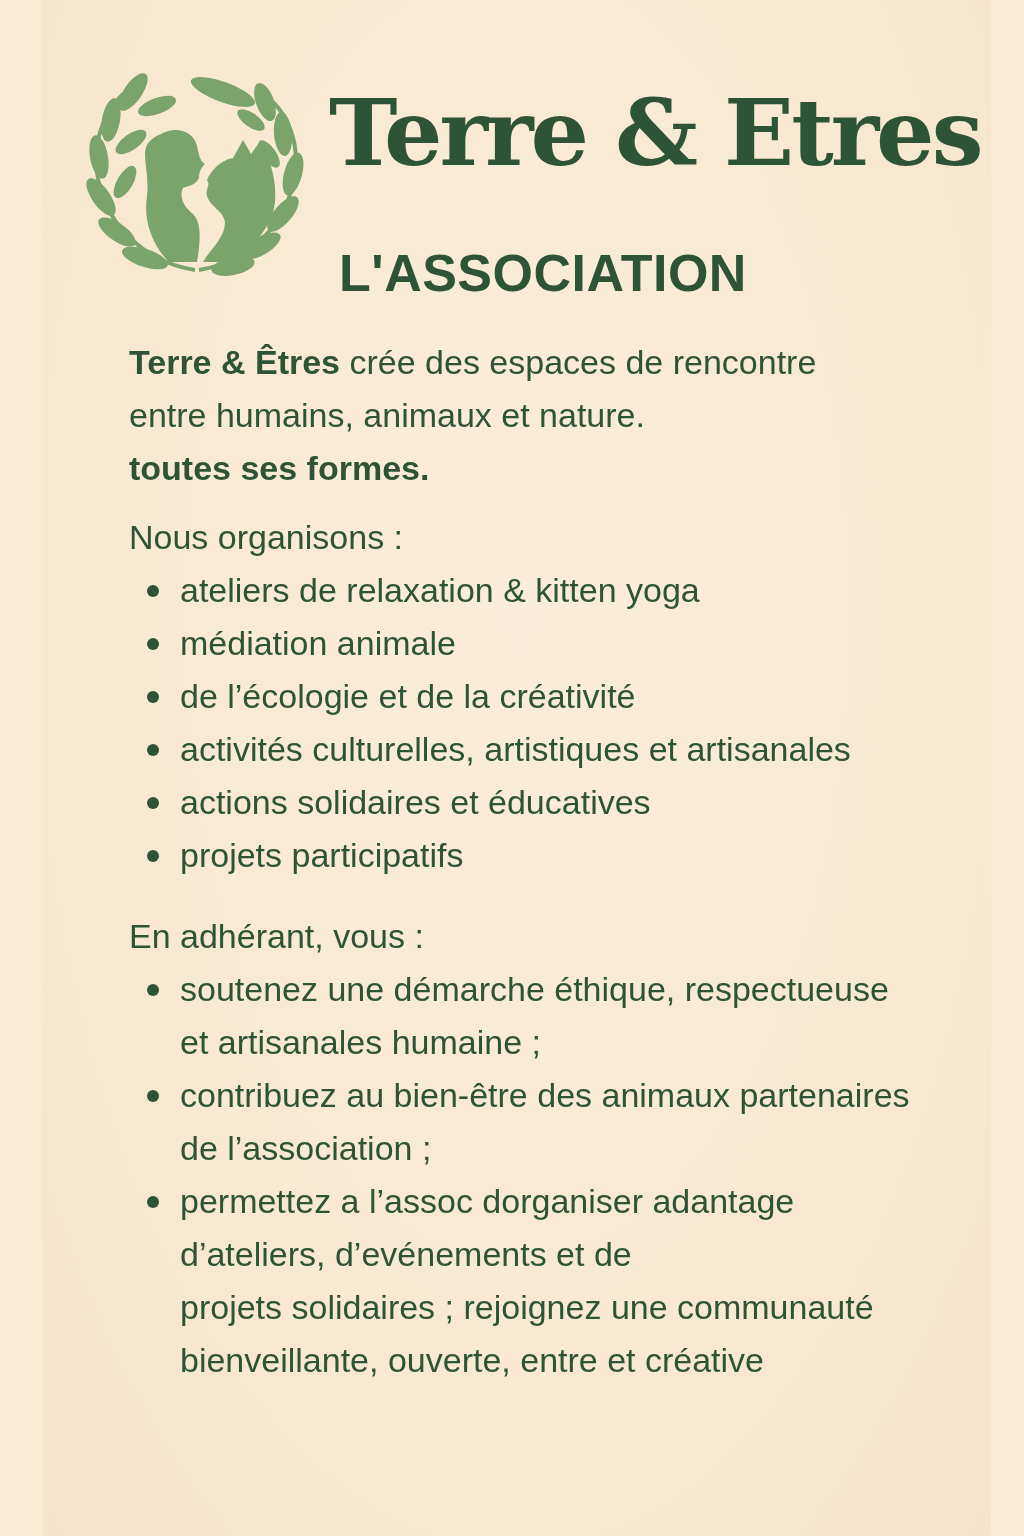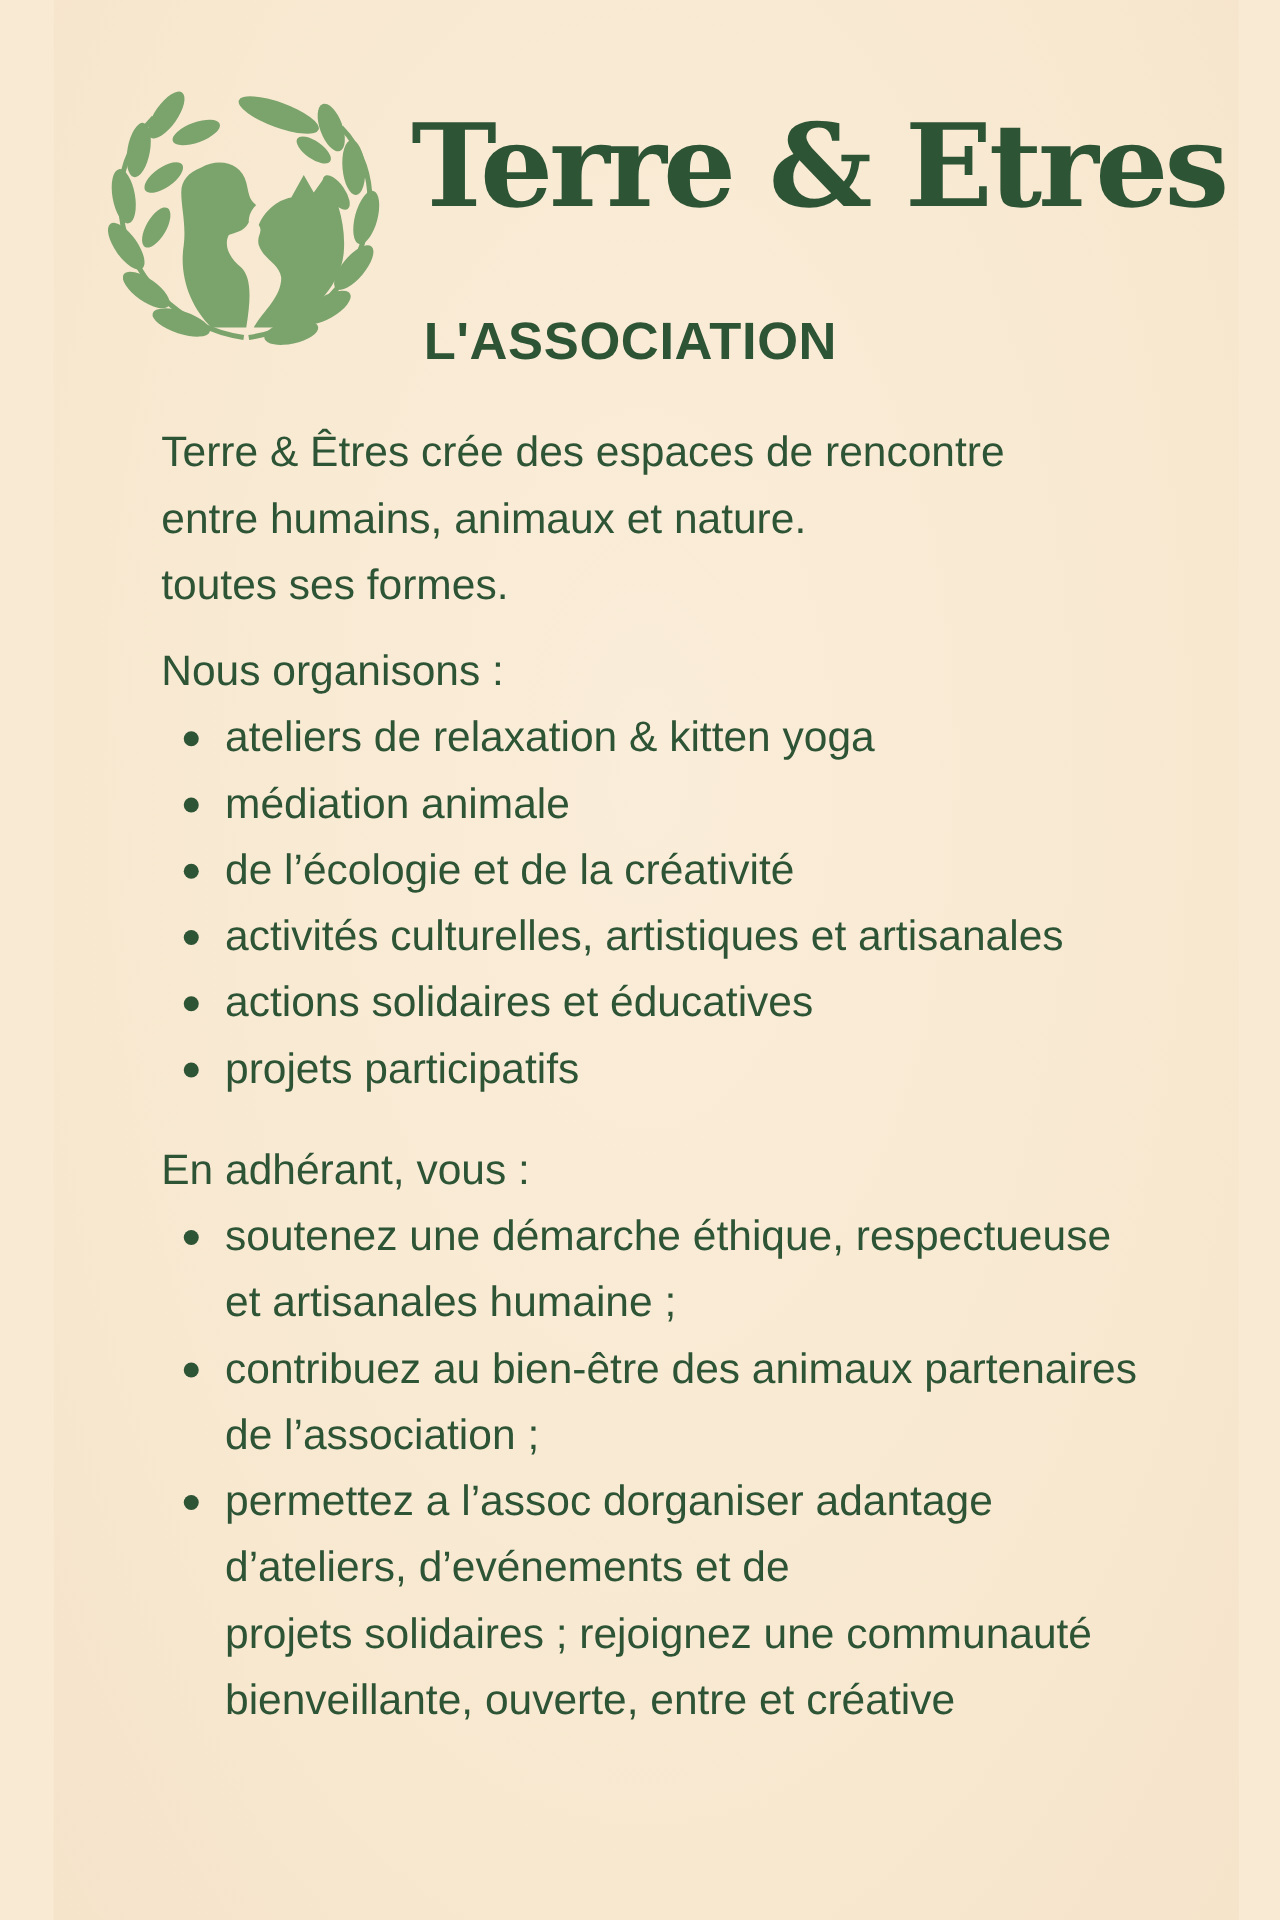--- a/index.html
+++ b/index.html
@@ -42,40 +42,40 @@
       color: #2e5436;
       white-space: nowrap;
     }
     .subtitle {
       position: absolute;
       left: 296px;
       top: 240px;
       margin: 0;
       font-family: "Liberation Sans", "DejaVu Sans", sans-serif;
       font-weight: bold;
-      font-size: 42px;
+      font-size: 52px;
       line-height: 66px;
       letter-spacing: 0.5px;
       color: #2e5436;
       white-space: nowrap;
       text-align: right;
     }
     .content {
       position: absolute;
       left: 86px;
       top: 336px;
       width: 930px;
       font-size: 34px;
       line-height: 53px;
       color: #2e5436;
     }
     .intro p {
       margin: 0;
     }
-    .b { font-weight: normal; }
+    .b { font-weight: bold; }
     .section-head {
       margin: 0;
       margin-top: 16px;
     }
     .section-head.bold { font-weight: normal; margin-top: 28px; }
     ul.bullets {
       list-style: none;
       margin: 0;
       padding: 0;
     }

